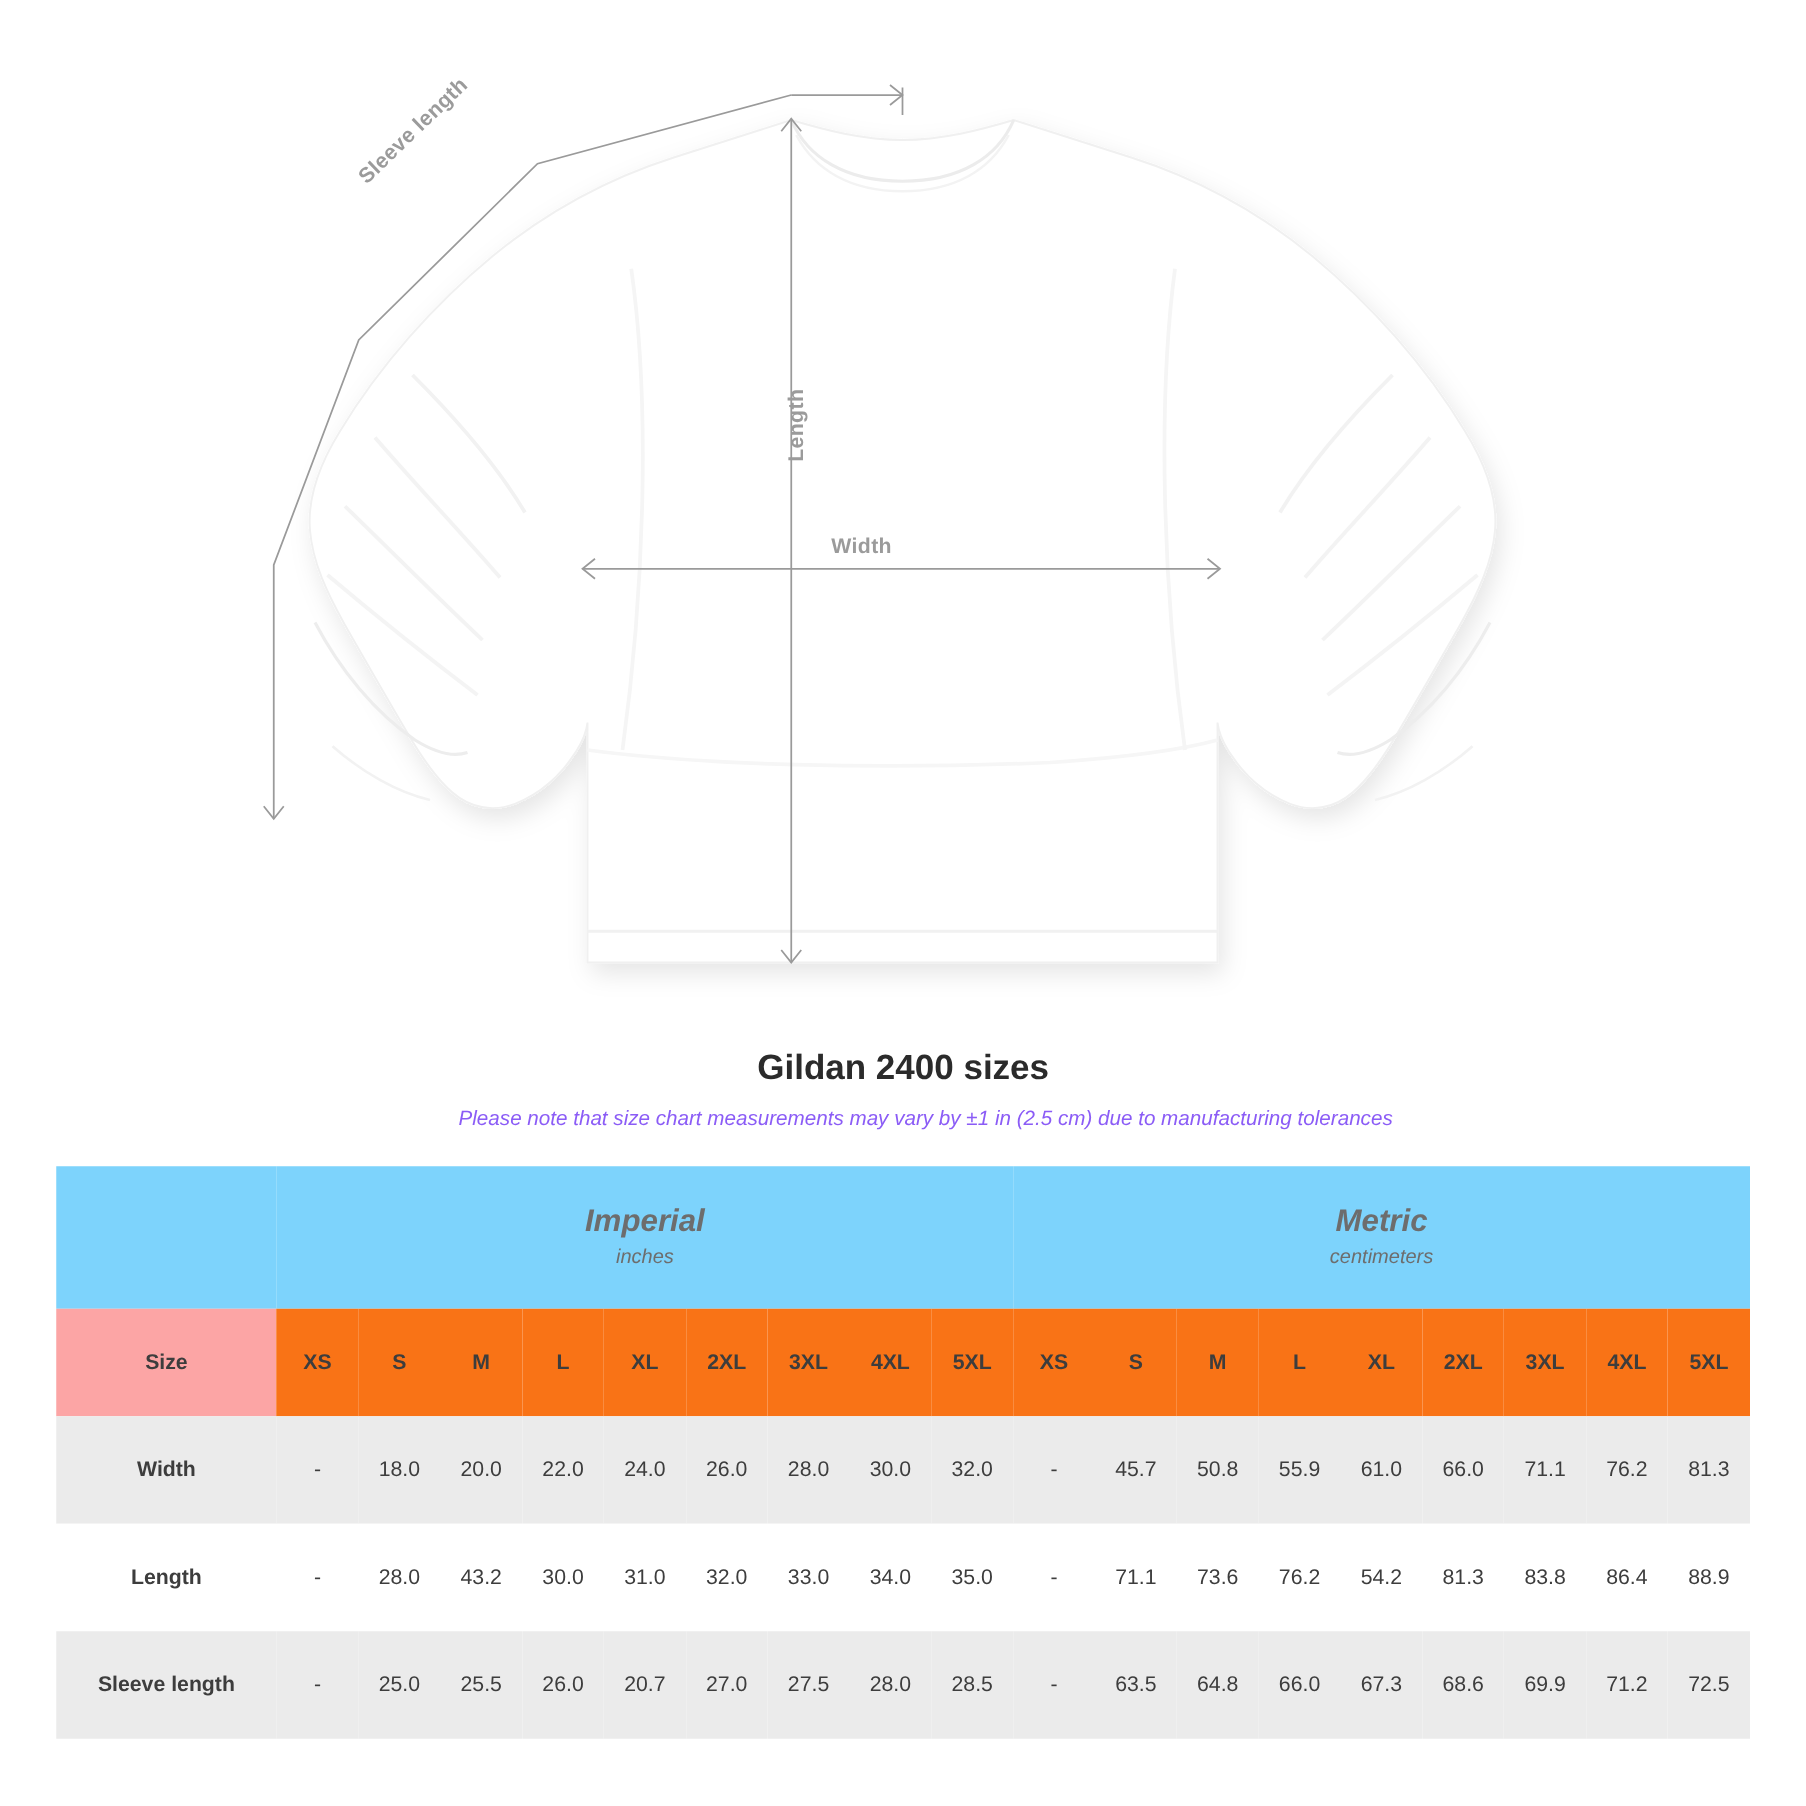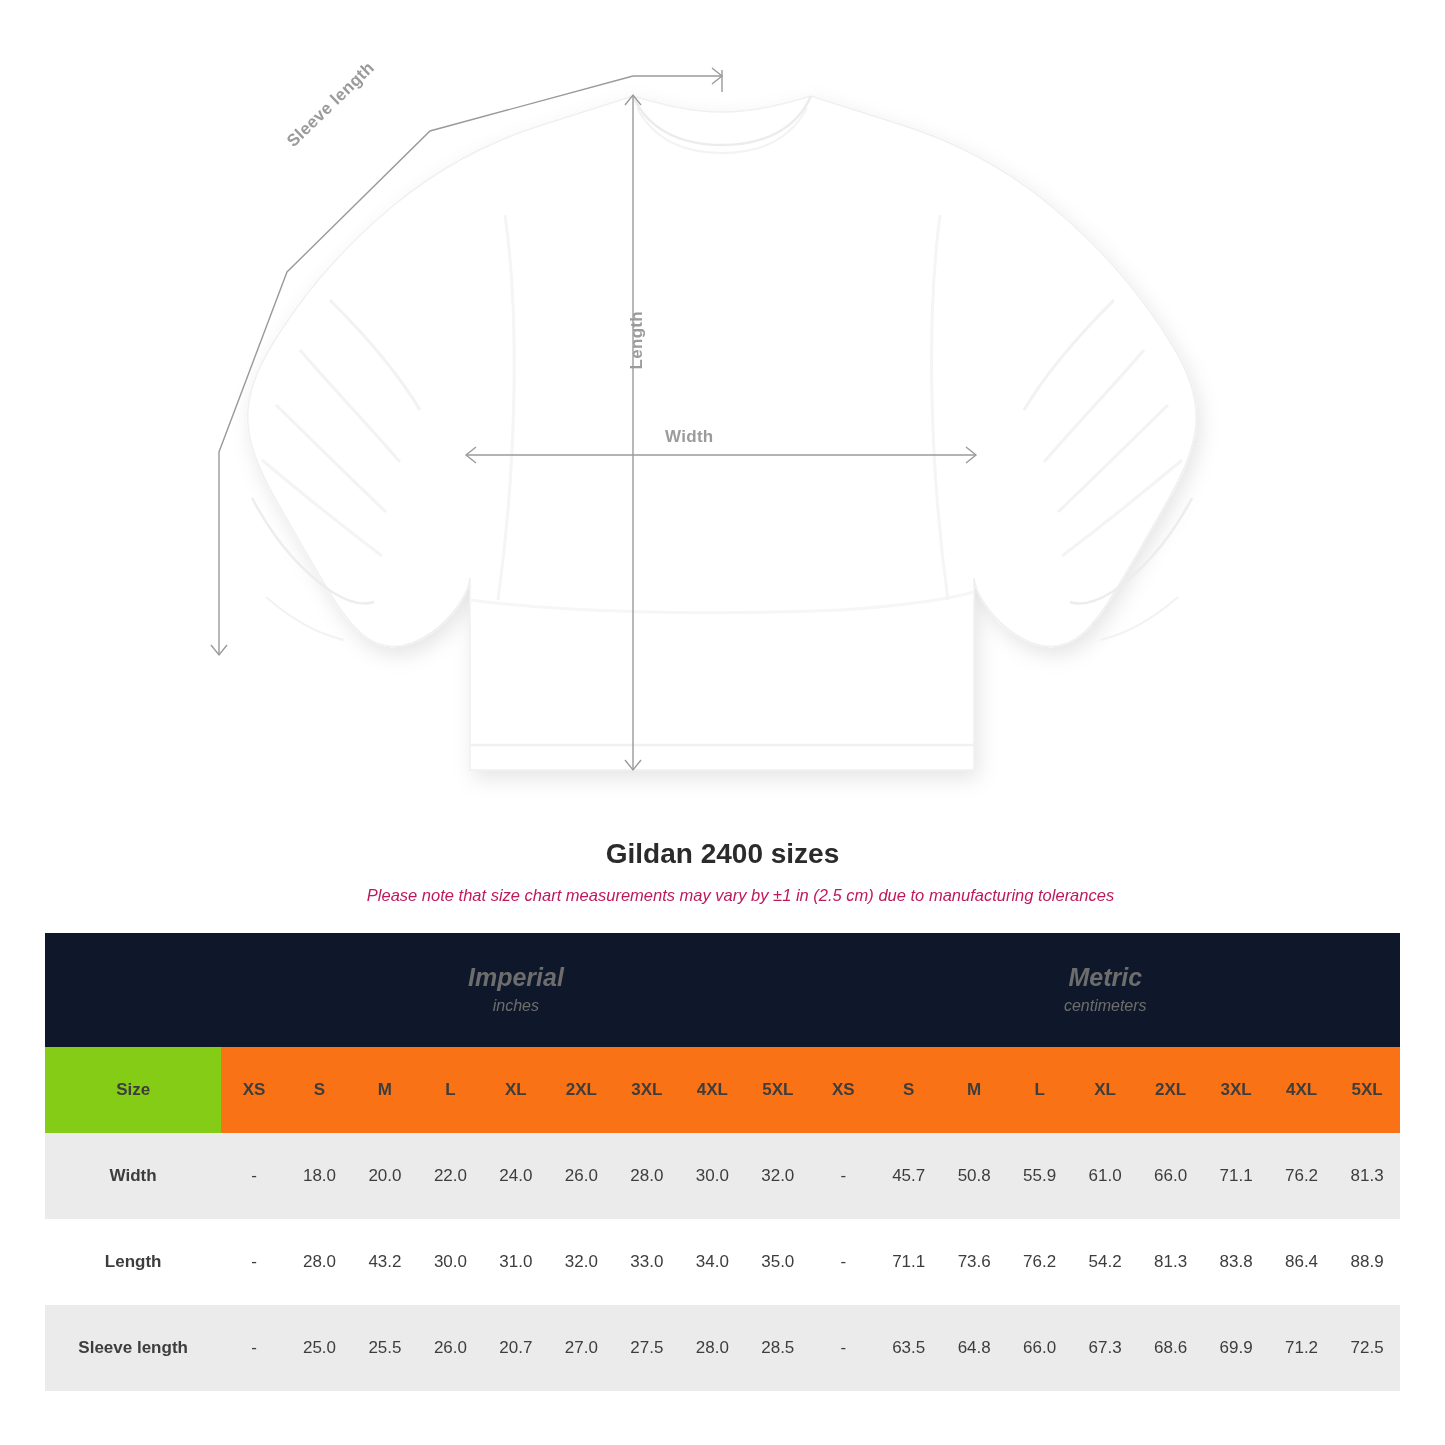--- a/index.html
+++ b/index.html
@@ -59,21 +59,21 @@
   }
   .chart-title {
     font-size: 28px;
     font-weight: bold;
     color: #2b2b2b;
     margin: 0 0 16px 0;
   }
   .chart-note {
     font-size: 16.5px;
     font-style: italic;
-    color: #be185d;
+    color: #8b5cf6;
     margin: 0;
     padding-left: 36px;
   }
 
   
   .table-wrap {
     margin: 28px 45px 0 45px;
   }
   table.size-table {
     border-collapse: collapse;
@@ -81,21 +81,21 @@
     table-layout: fixed;
   }
   table.size-table td, table.size-table th {
     border: none;
     text-align: center;
     font-size: 17px;
     color: #3d3d3d;
   }
   
   .unit-row td {
-    background: #0f172a;
+    background: #7dd3fc;
     height: 112px;
     vertical-align: middle;
   }
   .unit-name {
     font-size: 25px;
     font-style: italic;
     font-weight: bold;
     color: #6d6d6d;
     line-height: 1.25;
   }
@@ -107,21 +107,21 @@
   }
   
   .size-row td {
     height: 84px;
     background: #f97316;
     font-weight: bold;
     font-size: 18px;
     color: #3d3d3d;
   }
   .size-row td.rowhead {
-    background: #84cc16;
+    background: #fca5a5;
   }
   .data-row td {
     height: 84px;
   }
   .row-a td { background: #ebebeb; }
   .row-b td { background: #ffffff; }
   .row-c td { background: #ebebeb; }
   td.rowhead {
     font-weight: bold;
     font-size: 18px;

